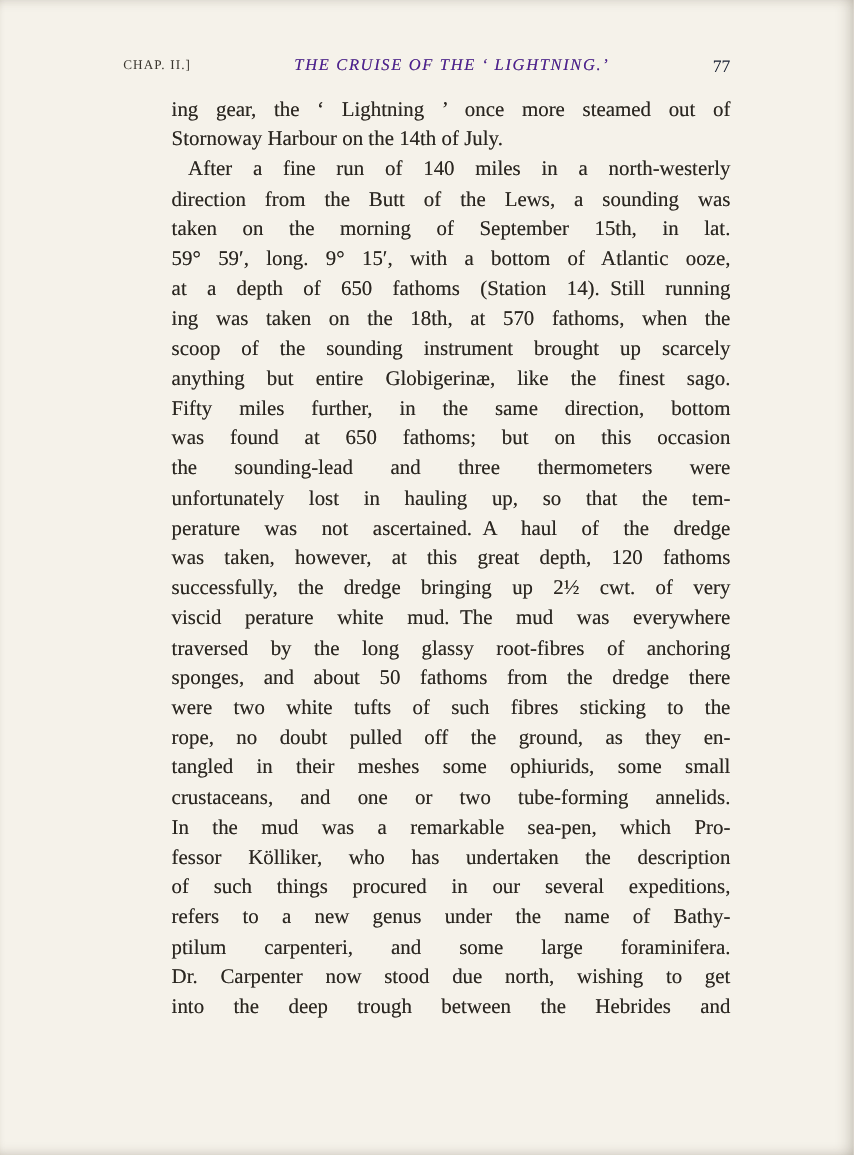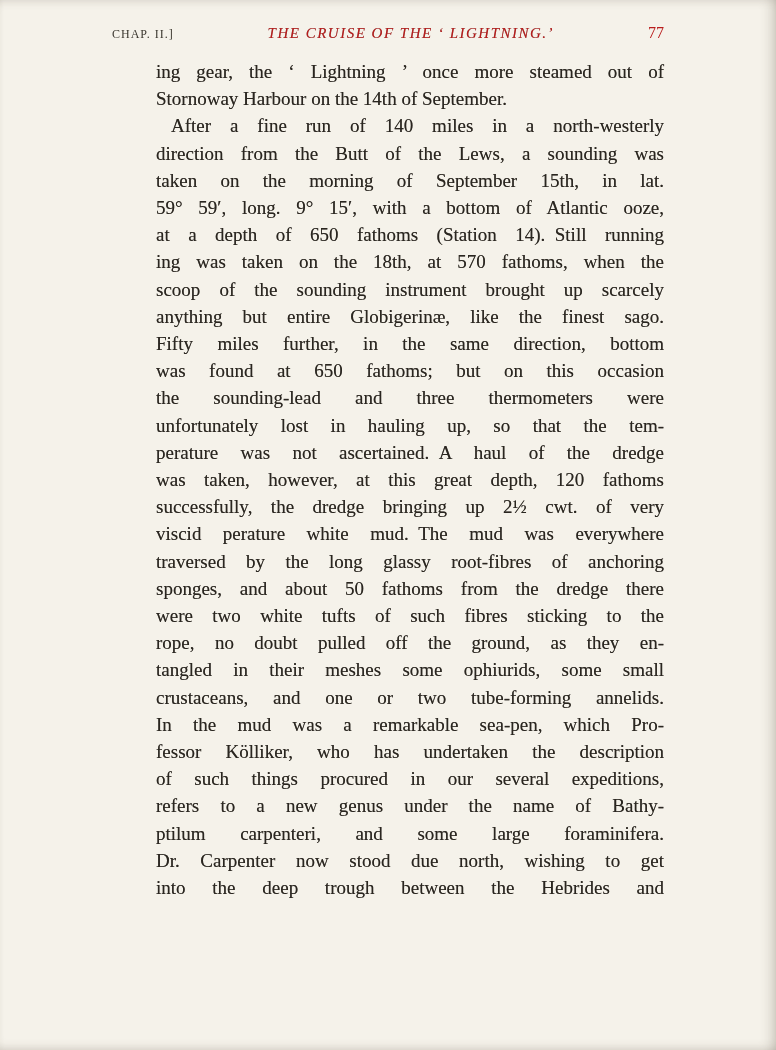--- a/index.html
+++ b/index.html
@@ -18,40 +18,40 @@
       inset 0 -8px 12px -8px rgba(70, 58, 42, 0.18),
       inset 0 10px 12px -10px rgba(70, 58, 42, 0.12),
       inset 4px 0 10px -8px rgba(70, 58, 42, 0.10);
     color: #2a2620;
     font-family: "Liberation Serif", serif;
     overflow: hidden;
   }
   .header {
     display: flex;
     justify-content: space-between;
-    align-items: flex-end;
+    align-items: flex-start;
     margin: 0 112px 0 112px;
-    padding-top: 24px;
+    padding-top: 52px;
   }
   .chapter-marker {
     font-size: 12px;
     letter-spacing: 1px;
     font-variant: small-caps;
     color: #3a362e;
   }
   .running-title {
     font-size: 15px;
     font-style: italic;
     letter-spacing: 1.5px;
-    color: #b91c1c;
+    color: #4c1d95;
     text-shadow: 0 0 0.5px rgba(45,40,32,0.5);
   }
   .page-number {
     font-size: 16px;
-    color: #b91c1c;
+    color: #0f172a;
   }
   .body-text {
     margin: 16px 112px 0 112px;
     width: 552px;
     font-size: 19px;
     line-height: 27.2px;
     text-shadow: 0 0 0.4px rgba(42,38,32,0.55);
   }
   .paragraph { margin: 0; }
   .line {
@@ -74,21 +74,21 @@
 
 <div class="page">
   <div class="header">
     <span class="chapter-marker">CHAP. II.]</span>
     <span class="running-title">THE CRUISE OF THE ‘ LIGHTNING.’</span>
     <span class="page-number">77</span>
   </div>
   <div class="body-text">
       <div class="paragraph">
         <div class="line"><span>ing gear, the ‘ Lightning ’ once more steamed out of</span></div>
-        <div class="line no-just-last"><span>Stornoway Harbour on the 14th of September.</span></div>
+        <div class="line no-just-last"><span>Stornoway Harbour on the 14th of July.</span></div>
       </div>
       <div class="paragraph">
         <div class="line indent"><span>After a fine run of 140 miles in a north-westerly</span></div>
         <div class="line"><span>direction from the Butt of the Lews, a sounding was</span></div>
         <div class="line"><span>taken on the morning of September 15th, in lat.</span></div>
         <div class="line"><span>59° 59′, long. 9° 15′, with a bottom of Atlantic ooze,</span></div>
         <div class="line"><span>at a depth of 650 fathoms (Station 14). Still running</span></div>
         <div class="line"><span>ing was taken on the 18th, at 570 fathoms, when the</span></div>
         <div class="line"><span>scoop of the sounding instrument brought up scarcely</span></div>
         <div class="line"><span>anything but entire </span><span class="italic">Globigerinæ</span><span>, like the finest sago.</span></div>

